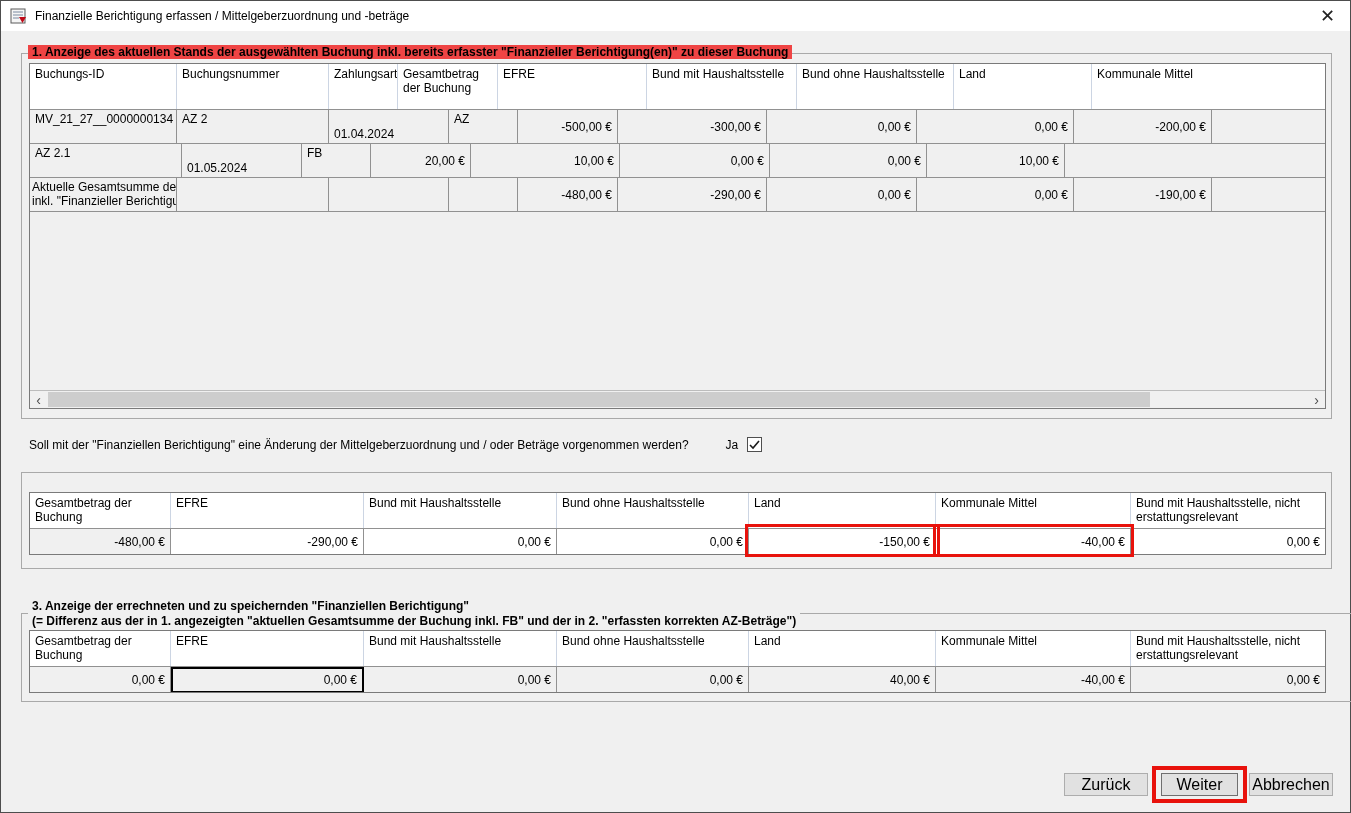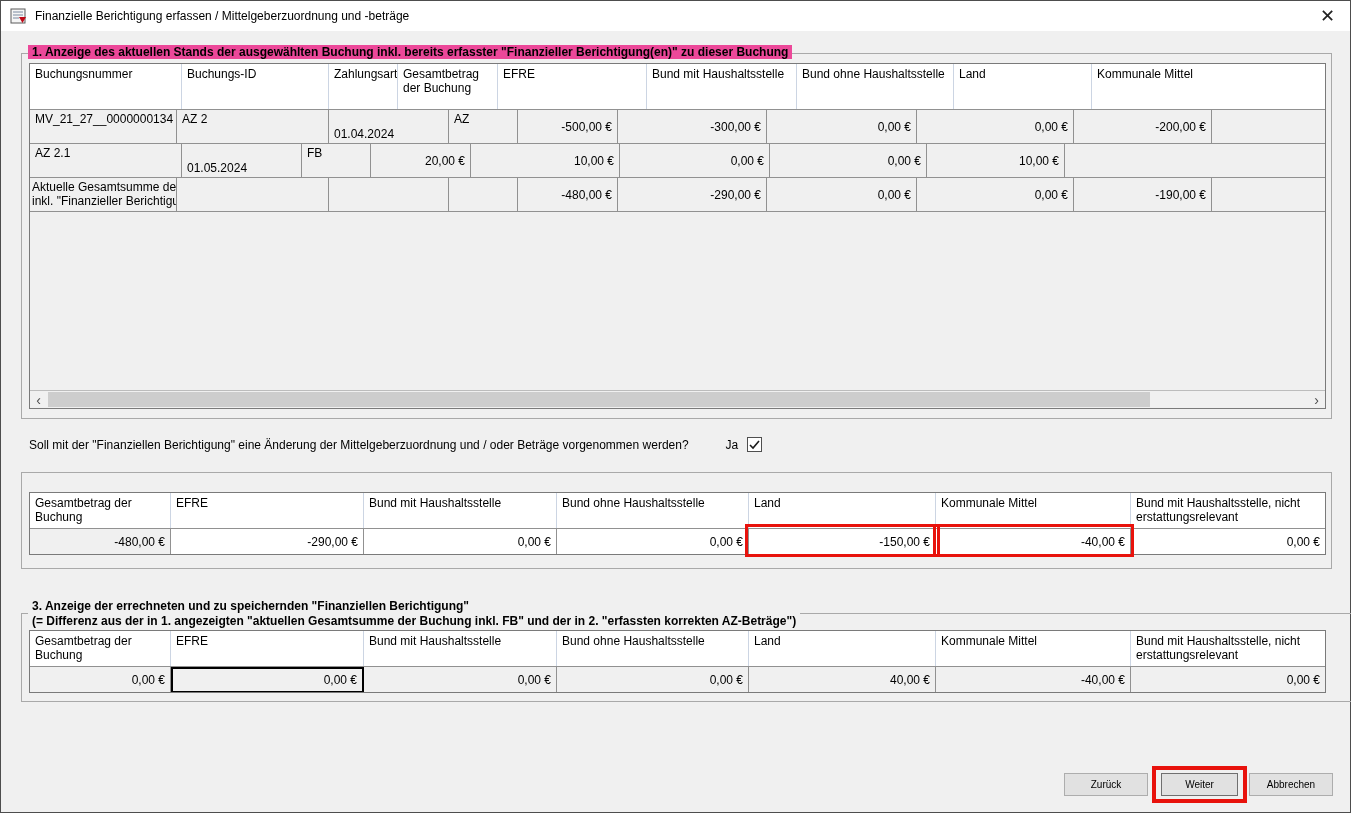--- a/index.html
+++ b/index.html
@@ -7,21 +7,21 @@
   .window{position:relative;width:1351px;height:813px;box-sizing:border-box;border:1px solid #4d4d4d;background:#f0f0f0;}
 
   
   .titlebar{position:absolute;left:0;top:0;right:0;height:30px;background:#ffffff;display:flex;align-items:center;}
   .app-icon{width:18px;height:16px;margin-left:9px;display:inline-flex;}
   .title{margin-left:7px;font-size:12px;}
   .close{position:absolute;right:0;top:0;width:45px;height:30px;display:flex;align-items:center;justify-content:center;font-size:18px;font-weight:300;color:#222;cursor:pointer;}
 
   
   .gb{position:absolute;box-sizing:border-box;border:1px solid #a9a9a9;}
-  .gb-label{position:absolute;top:-9px;left:6px;background:#ec4899;padding:0 4px;font-weight:bold;white-space:nowrap;}
+  .gb-label{position:absolute;top:-9px;left:6px;background:#ef4444;padding:0 4px;font-weight:bold;white-space:nowrap;}
   .gb1{left:20px;top:52px;width:1311px;height:366px;}
   .gb2{left:20px;top:471px;width:1311px;height:97px;}
   .gb3{left:20px;top:612px;width:1335px;height:89px;}
   .gb3-label{position:absolute;top:-15px;left:6px;background:#f0f0f0;padding:0 4px;font-weight:bold;line-height:15px;white-space:nowrap;}
 
   
   .grid{position:absolute;box-sizing:border-box;border:1px solid #7a7a7a;background:#f0f0f0;overflow:hidden;}
   .t1{left:7px;top:9px;width:1297px;height:346px;}
   .t2{left:7px;top:19px;width:1297px;height:63px;}
   .t3{left:7px;top:16px;width:1297px;height:63px;}
@@ -58,21 +58,21 @@
   .q-ja{margin-left:37px;}
   .checkbox{margin-left:9px;width:15px;height:15px;box-sizing:border-box;background:#fff;border:1px solid #4f4f4f;display:flex;align-items:center;justify-content:center;cursor:pointer;}
 
   
   .red-box{position:absolute;box-sizing:border-box;border:3px solid var(--annotation-red,#e8120c);pointer-events:none;z-index:9;}
   .rb-land{left:744px;top:523px;width:195px;height:33px;}
   .rb-komm{left:932px;top:523px;width:201px;height:33px;}
   .rb-weiter{left:1151px;top:765px;width:95px;height:37px;border-width:4px;}
 
   
-  .btn{position:absolute;top:772px;height:23px;box-sizing:border-box;background:#e1e1e1;border:1px solid #adadad;font-family:"Liberation Sans",sans-serif;font-size:10px;display:flex;align-items:center;justify-content:center;cursor:pointer;}
+  .btn{position:absolute;top:772px;height:23px;box-sizing:border-box;background:#e1e1e1;border:1px solid #adadad;font-family:"Liberation Sans",sans-serif;font-size:16px;display:flex;align-items:center;justify-content:center;cursor:pointer;}
   .btn-back{left:1063px;width:84px;}
   .btn-next{left:1160px;width:77px;border-color:#707070;}
   .btn-cancel{left:1248px;width:84px;}
 </style>
 </head>
 <body>
 
 <div class="window">
 
   <div class="titlebar">
@@ -87,22 +87,22 @@
     </span>
     <span class="title">Finanzielle Berichtigung erfassen / Mittelgeberzuordnung und -beträge</span>
     <span class="close">✕</span>
   </div>
 
   <div class="gb gb1">
     <span class="gb-label">1. Anzeige des aktuellen Stands der ausgewählten Buchung inkl. bereits erfasster "Finanzieller Berichtigung(en)" zu dieser Buchung</span>
 
     <div class="grid t1">
       <div class="hrow">
+        <div class="hcell c0">Buchungs-ID</div>
         <div class="hcell c1">Buchungsnummer</div>
-        <div class="hcell c0">Buchungs-ID</div>
         <div class="hcell c3">Zahlungsart</div>
         <div class="hcell c4">Gesamtbetrag der Buchung</div>
         <div class="hcell c5">EFRE</div>
         <div class="hcell c6">Bund mit Haushaltsstelle</div>
         <div class="hcell c7">Bund ohne Haushaltsstelle</div>
         <div class="hcell c8">Land</div>
         <div class="hcell c9">Kommunale Mittel</div>
       </div>
 
       <div class="row">

